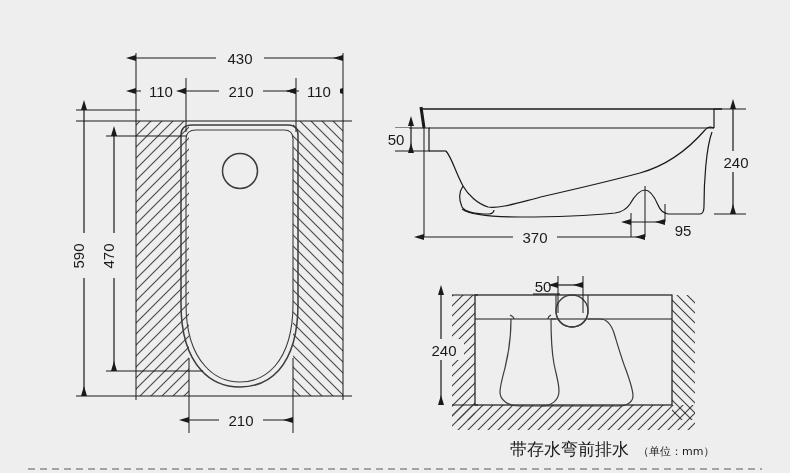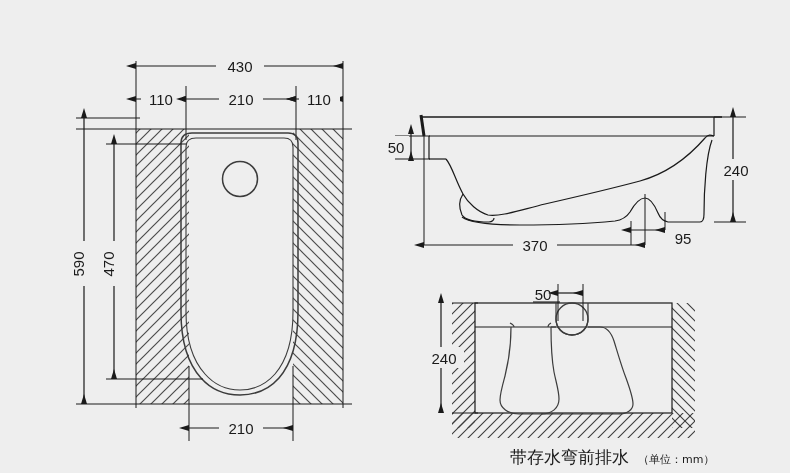--- a/index.html
+++ b/index.html
@@ -3,21 +3,21 @@
 <meta charset="utf-8">
 <style>
   html,body{margin:0;padding:0;}
   body{
     width:790px;height:473px;
     background:#eeeeee;
     font-family:"Liberation Sans","DejaVu Sans",sans-serif;
     overflow:hidden;
     position:relative;
   }
-  #root{position:absolute;left:0;top:16px;width:790px;height:351px;}
+  #root{position:absolute;left:0;top:8px;width:790px;height:351px;}
   svg{display:block;}
   .dimtext{
     font-family:"Liberation Sans","DejaVu Sans",sans-serif;
     font-size:15px;
     fill:#1a1a1a;
   }
   .dimtext-v{
     font-family:"Liberation Sans","DejaVu Sans",sans-serif;
     font-size:15px;
     fill:#1a1a1a;

